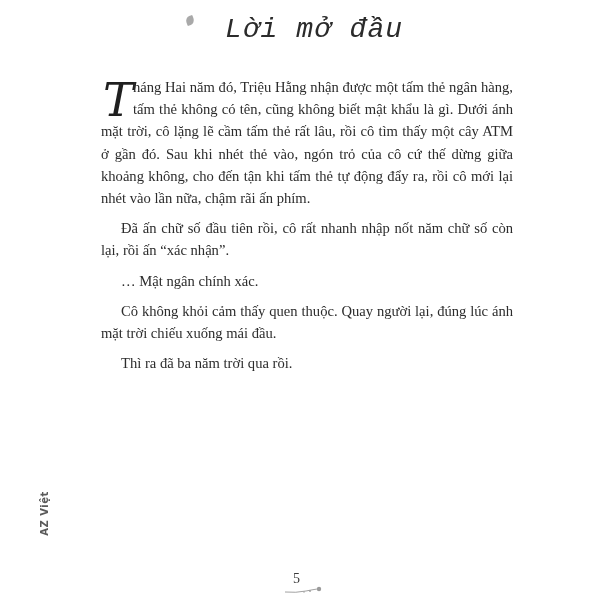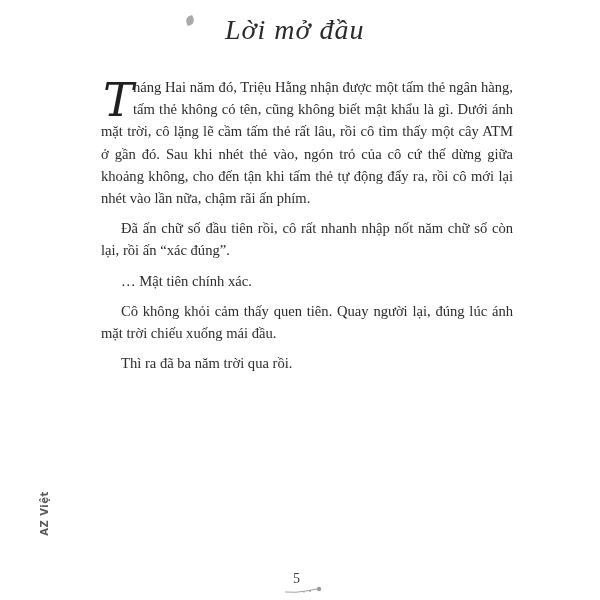--- a/index.html
+++ b/index.html
@@ -24,21 +24,21 @@
       background: #9a9a9a;
       border-radius: 60% 10% 60% 10%;
       transform: rotate(-20deg);
       opacity: 0.85;
     }
     .chapter-title {
       position: absolute;
       left: 225px;
       top: 14px;
       width: 180px;
-      font-family: Liberation Serif, serif;
+      font-family: Liberation Mono, monospace;
       font-style: italic;
       font-size: 28px;
       letter-spacing: 1px;
       color: #2b2b2b;
       white-space: nowrap;
     }
     .body-text {
       position: absolute;
       left: 101px;
       top: 76px;
@@ -104,23 +104,23 @@
   </style>
 </head>
 <body>
 
 <div class="leaf-icon"></div>
 
 <div class="chapter-title">Lời mở đầu</div>
 
 <div class="body-text">
   <p class="first"><span class="dropcap">T</span><span>háng Hai năm đó, Triệu Hằng nhận được một tấm thẻ ngân hàng, tấm thẻ không có tên, cũng không biết mật khẩu là gì. Dưới ánh mặt trời, cô lặng lẽ cầm tấm thẻ rất lâu, rồi cô tìm thấy một cây ATM ở gần đó. Sau khi nhét thẻ vào, ngón trỏ của cô cứ thế dừng giữa khoảng không, cho đến tận khi tấm thẻ tự động đẩy ra, rồi cô mới lại nhét vào lần nữa, chậm rãi ấn phím.</span></p>
-  <p>Đã ấn chữ số đầu tiên rồi, cô rất nhanh nhập nốt năm chữ số còn lại, rồi ấn “xác đúng”.</p>
-  <p>… Mật tiên chính xác.</p>
-  <p>Cô không khỏi cảm thấy quen tiên. Quay người lại, đúng lúc ánh mặt trời chiếu xuống mái đầu.</p>
+  <p>Đã ấn chữ số đầu tiên rồi, cô rất nhanh nhập nốt năm chữ số còn lại, rồi ấn “xác nhận”.</p>
+  <p>… Mật ngân chính xác.</p>
+  <p>Cô không khỏi cảm thấy quen thuộc. Quay người lại, đúng lúc ánh mặt trời chiếu xuống mái đầu.</p>
   <p>Thì ra đã ba năm trời qua rồi.</p>
 </div>
 
 <div class="side-logo">
   <span>AZ Việt</span>
 </div>
 
 <div class="page-number">5</div>
 
 <svg class="page-ornament" viewBox="0 0 40 8">

